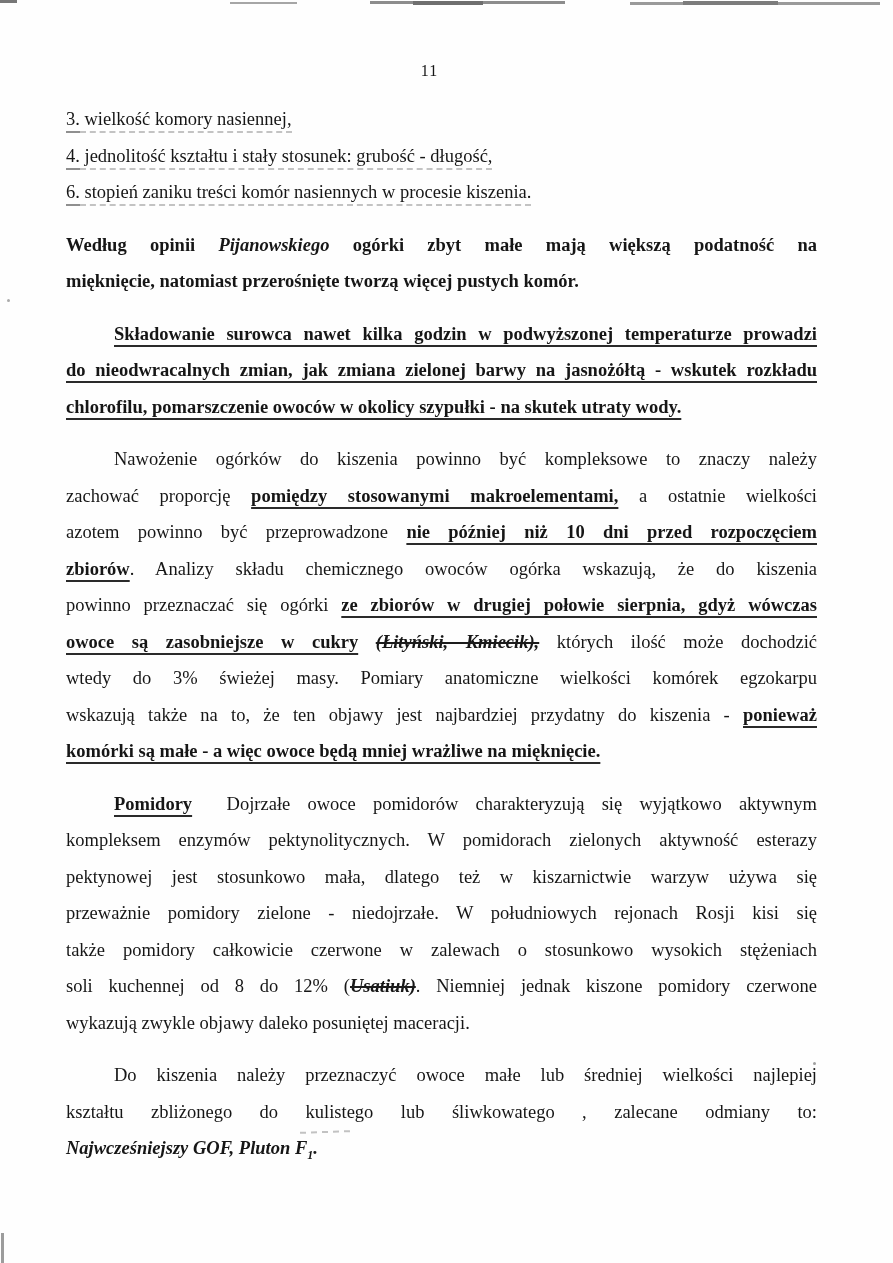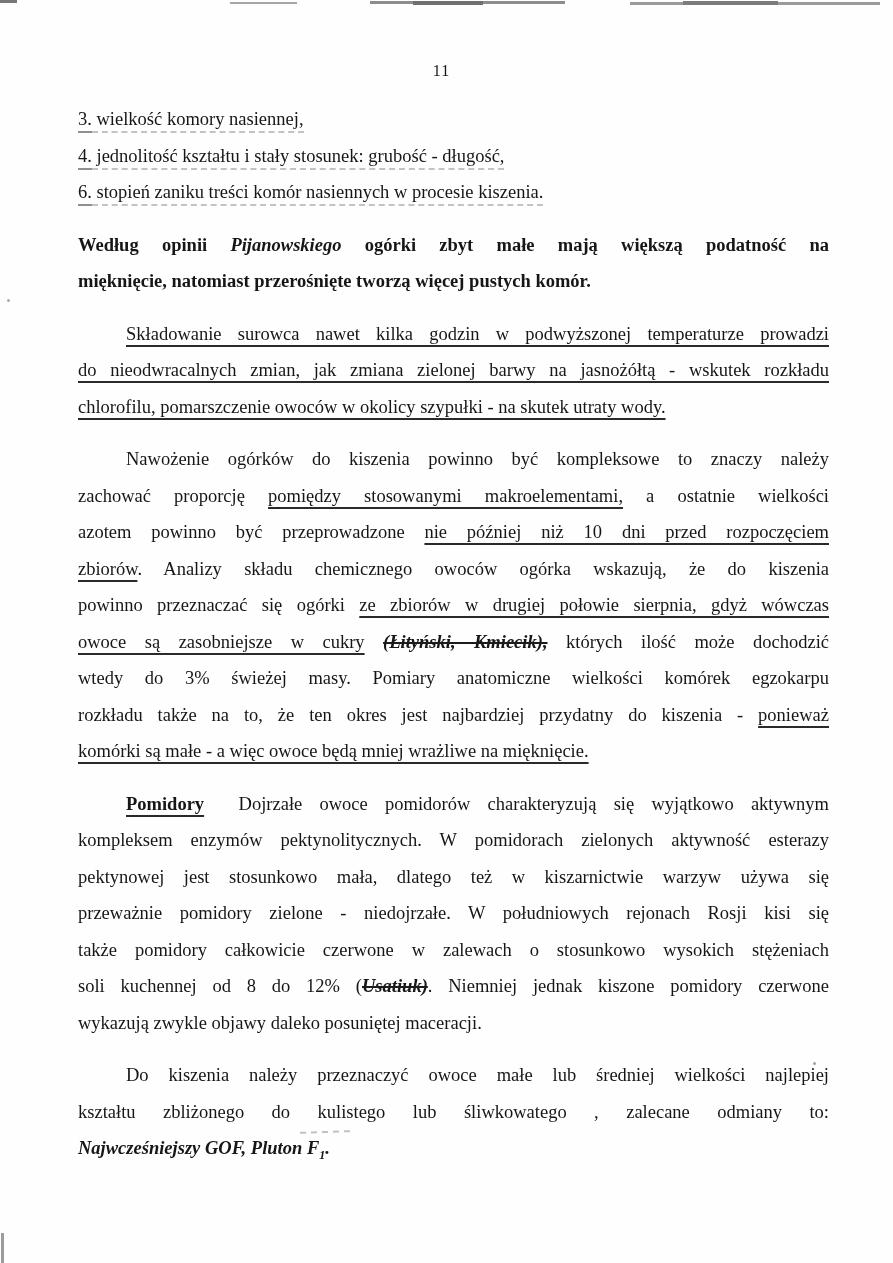--- a/index.html
+++ b/index.html
@@ -4,29 +4,29 @@
 <style>
   html,body{margin:0;padding:0;}
   body{
     width:893px;height:1263px;
     background:#ffffff;
     position:relative;overflow:hidden;
     font-family:"Liberation Serif","DejaVu Serif",serif;
     color:#161616;
   }
   .sheet{position:absolute;inset:0;background:#fefefe;}
-  .content{position:absolute;left:62px;top:60px;width:783px;}
+  .content{position:absolute;left:50px;top:60px;width:783px;}
   .page-number{height:25px;line-height:22px;text-align:center;font-size:16px;padding-right:24px;letter-spacing:1px;}
   .block{margin:16px;}
   .line{line-height:36.5px;font-size:18.5px;white-space:normal;}
   .line.just{text-align:justify;text-align-last:justify;}
   .indent{display:inline-block;width:48px;}
   .seg.b{font-weight:bold;}
   .seg.i{font-style:italic;}
-  .seg.u{text-decoration:underline;text-decoration-thickness:1.5px;text-underline-offset:5px;text-decoration-color:#2a2a2a;}
+  .seg.u{text-decoration:underline;text-decoration-thickness:1.5px;text-underline-offset:5px;text-decoration-color:#2a2a2a;font-weight:bold;}
   .seg.s{text-decoration:line-through;text-decoration-thickness:2px;text-decoration-color:#1c1c1c;}
   .seg.nu{border-bottom:2px solid #8f8f8f;padding-bottom:2px;}
   .seg.du{border-bottom:2px dashed #c3c3c3;padding-bottom:2px;}
   .seg.sub{vertical-align:sub;font-size:0.65em;}
   .artifact{position:absolute;}
   .a-top1{left:0;top:2;width:17px;height:3px;background:#777;}
   .a-top2{left:230px;top:2px;width:67px;height:2px;background:#a6a6a6;}
   .a-top3{left:370px;top:1px;width:195px;height:3px;background:#8d8d8d;}
   .a-top3b{left:413px;top:1px;width:70px;height:4px;background:#6f6f6f;}
   .a-top4{left:630px;top:2px;width:250px;height:3px;background:#9a9a9a;}
@@ -69,21 +69,21 @@
           <div class="line"><span class="seg u">chlorofilu, pomarszczenie owoców w okolicy szypułki - na skutek utraty wody.</span></div>
         </div>
         <div class="block">
           <div class="line just"><span class="indent"></span><span class="seg ">Nawożenie ogórków do kiszenia powinno być kompleksowe to znaczy należy</span></div>
           <div class="line just"><span class="seg ">zachować proporcję </span><span class="seg u">pomiędzy stosowanymi makroelementami,</span><span class="seg "> a ostatnie wielkości</span></div>
           <div class="line just"><span class="seg ">azotem powinno być przeprowadzone </span><span class="seg u">nie później niż 10 dni przed rozpoczęciem</span></div>
           <div class="line just"><span class="seg u">zbiorów</span><span class="seg ">. Analizy składu chemicznego owoców ogórka wskazują, że do kiszenia</span></div>
           <div class="line just"><span class="seg ">powinno przeznaczać się ogórki </span><span class="seg u">ze zbiorów w drugiej połowie sierpnia, gdyż wówczas</span></div>
           <div class="line just"><span class="seg u">owoce są zasobniejsze w cukry</span><span class="seg "> </span><span class="seg b i s">(Łityński, Kmiecik),</span><span class="seg "> których ilość może dochodzić</span></div>
           <div class="line just"><span class="seg ">wtedy do 3% świeżej masy. Pomiary anatomiczne wielkości komórek egzokarpu</span></div>
-          <div class="line just"><span class="seg ">rozkładu także na to, że ten okres jest najbardziej przydatny do kiszenia - </span><span class="seg u">ponieważ</span></div>
+          <div class="line just"><span class="seg ">wskazują także na to, że ten objawy jest najbardziej przydatny do kiszenia - </span><span class="seg u">ponieważ</span></div>
           <div class="line"><span class="seg u">komórki są małe - a więc owoce będą mniej wrażliwe na mięknięcie.</span></div>
         </div>
         <div class="block">
           <div class="line just"><span class="indent"></span><span class="seg b u">Pomidory</span><span class="seg ">&nbsp; Dojrzałe owoce pomidorów charakteryzują się wyjątkowo aktywnym</span></div>
           <div class="line just"><span class="seg ">kompleksem enzymów pektynolitycznych. W pomidorach zielonych aktywność esterazy</span></div>
           <div class="line just"><span class="seg ">pektynowej jest stosunkowo mała, dlatego też w kiszarnictwie warzyw używa się</span></div>
           <div class="line just"><span class="seg ">przeważnie pomidory zielone - niedojrzałe. W południowych rejonach Rosji kisi się</span></div>
           <div class="line just"><span class="seg ">także pomidory całkowicie czerwone w zalewach o stosunkowo wysokich stężeniach</span></div>
           <div class="line just"><span class="seg ">soli kuchennej od 8 do 12% (</span><span class="seg b i s">Usatiuk)</span><span class="seg ">. Niemniej jednak kiszone pomidory czerwone</span></div>
           <div class="line"><span class="seg ">wykazują zwykle objawy daleko posuniętej maceracji.</span></div>

